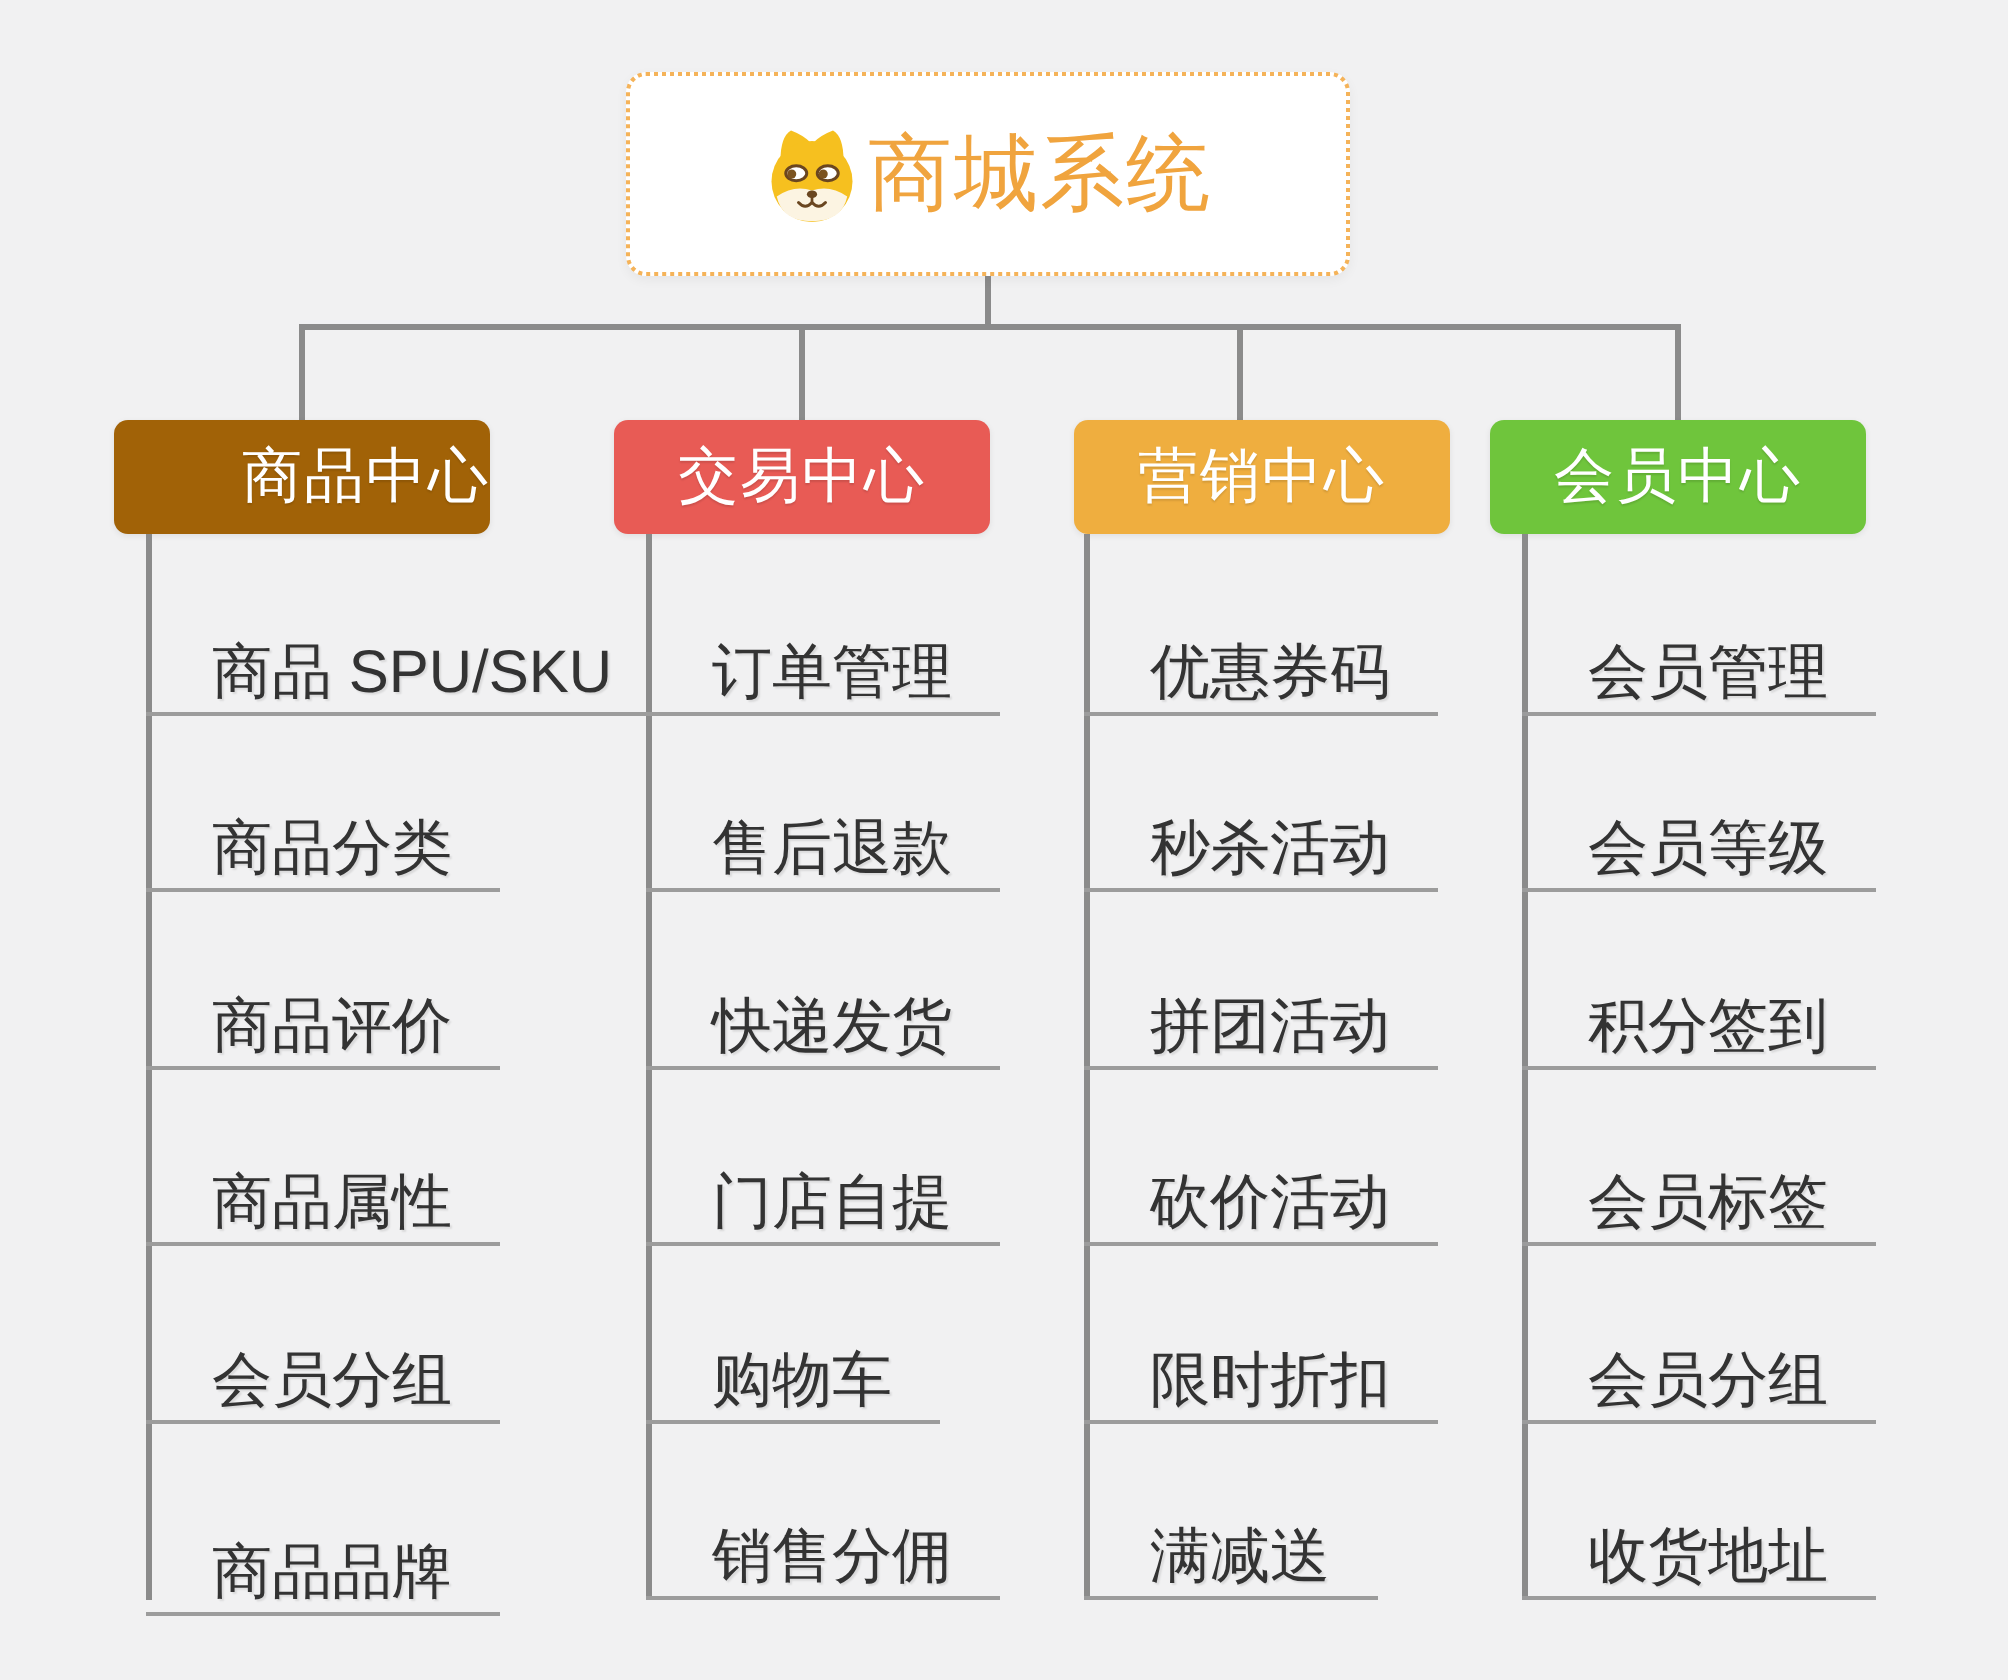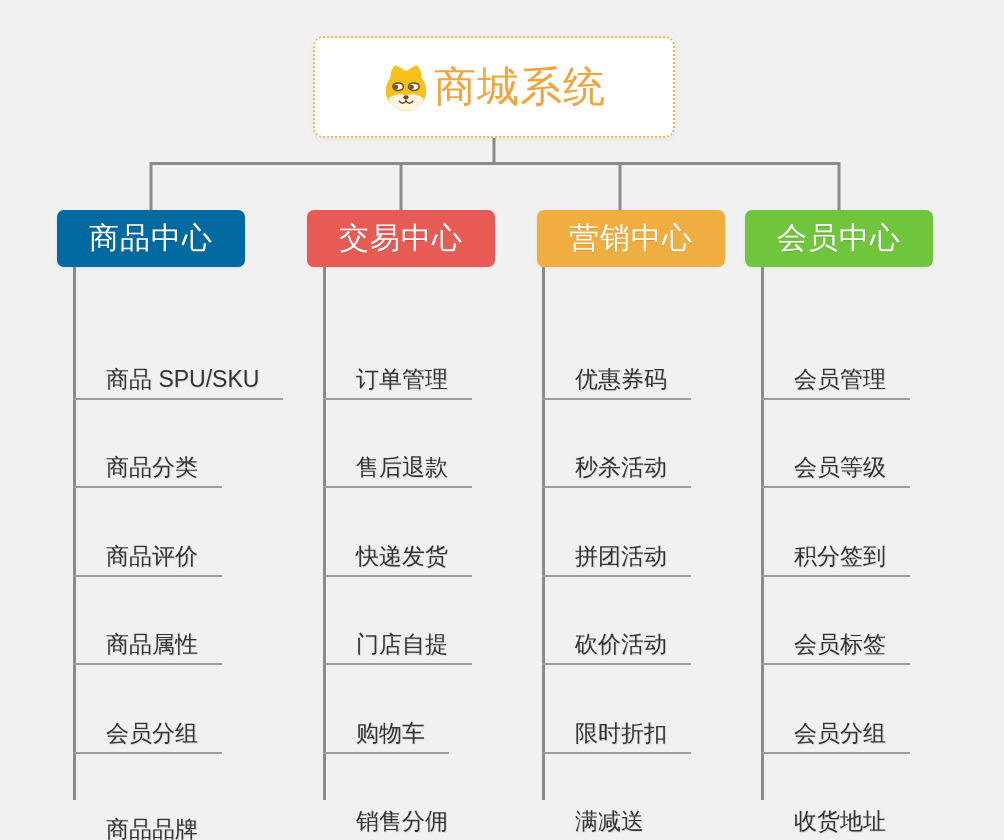--- a/index.html
+++ b/index.html
@@ -72,27 +72,26 @@
     position:absolute;
     left:16px; top:267px;
     width:3px; height:533px;
   }
   .sub-topic{
     position:absolute;
     left:16px;
     height:38px;
     line-height:38px;
     padding:0 24px 0 33px;
-    font-size:23px;
+    font-size:30px;
     color:#333333;
     white-space:nowrap;
     border-bottom:2px solid #9c9c9c;
     text-shadow:1px 1px 1px rgba(0,0,0,0.10);
     cursor:pointer;
-    margin-top:42px;
   }
 </style>
 </head>
 <body>
 
 <div id="canvas">
 
   <svg id="connectors" width="1004" height="840" viewBox="0 0 1004 840">
       <path d="M494 138 V163.5 M151 163.5 H839 M151 162 V210 M401 162 V210 M620 162 V210 M839 162 V210" fill="none" stroke="#8b8b8b" stroke-width="3"></path>
     </svg>
@@ -111,21 +110,21 @@
         <ellipse cx="32" cy="46.5" rx="3.4" ry="2.5" fill="#6a4620"></ellipse>
         <path d="M32 48.5 L32 52" stroke="#6a4620" stroke-width="1.8" stroke-linecap="round"></path>
         <path d="M23 52 Q27.5 57 32 52 Q36.5 57 41 52" stroke="#6a4620" stroke-width="2" fill="none" stroke-linecap="round"></path>
       </svg>
     </span>
     <span class="root-label">商城系统</span>
   </div>
 
   <div id="branches">
     <div class="branch" style="left: 57px;">
-      <div class="branch-header" style="background: #0369a1;">
+      <div class="branch-header" style="background: #a16207; justify-content: flex-end;">
         <span class="branch-label">商品中心</span>
       </div>
       <div class="trunk" style="background: rgb(139, 139, 139);"></div>
     <div class="sub-topic" style="top: 318px; border-bottom-color: rgb(156, 156, 156); color: rgb(51, 51, 51);">商品 SPU/SKU</div>
         <div class="sub-topic" style="top: 406.4px; border-bottom-color: rgb(156, 156, 156); color: rgb(51, 51, 51);">商品分类</div>
         <div class="sub-topic" style="top: 494.8px; border-bottom-color: rgb(156, 156, 156); color: rgb(51, 51, 51);">商品评价</div>
         <div class="sub-topic" style="top: 583.2px; border-bottom-color: rgb(156, 156, 156); color: rgb(51, 51, 51);">商品属性</div>
         <div class="sub-topic" style="top: 671.6px; border-bottom-color: rgb(156, 156, 156); color: rgb(51, 51, 51);">会员分组</div>
         <div class="sub-topic" style="top: 768px; border-bottom-color: rgb(156, 156, 156); color: rgb(51, 51, 51);">商品品牌</div>
       </div>

